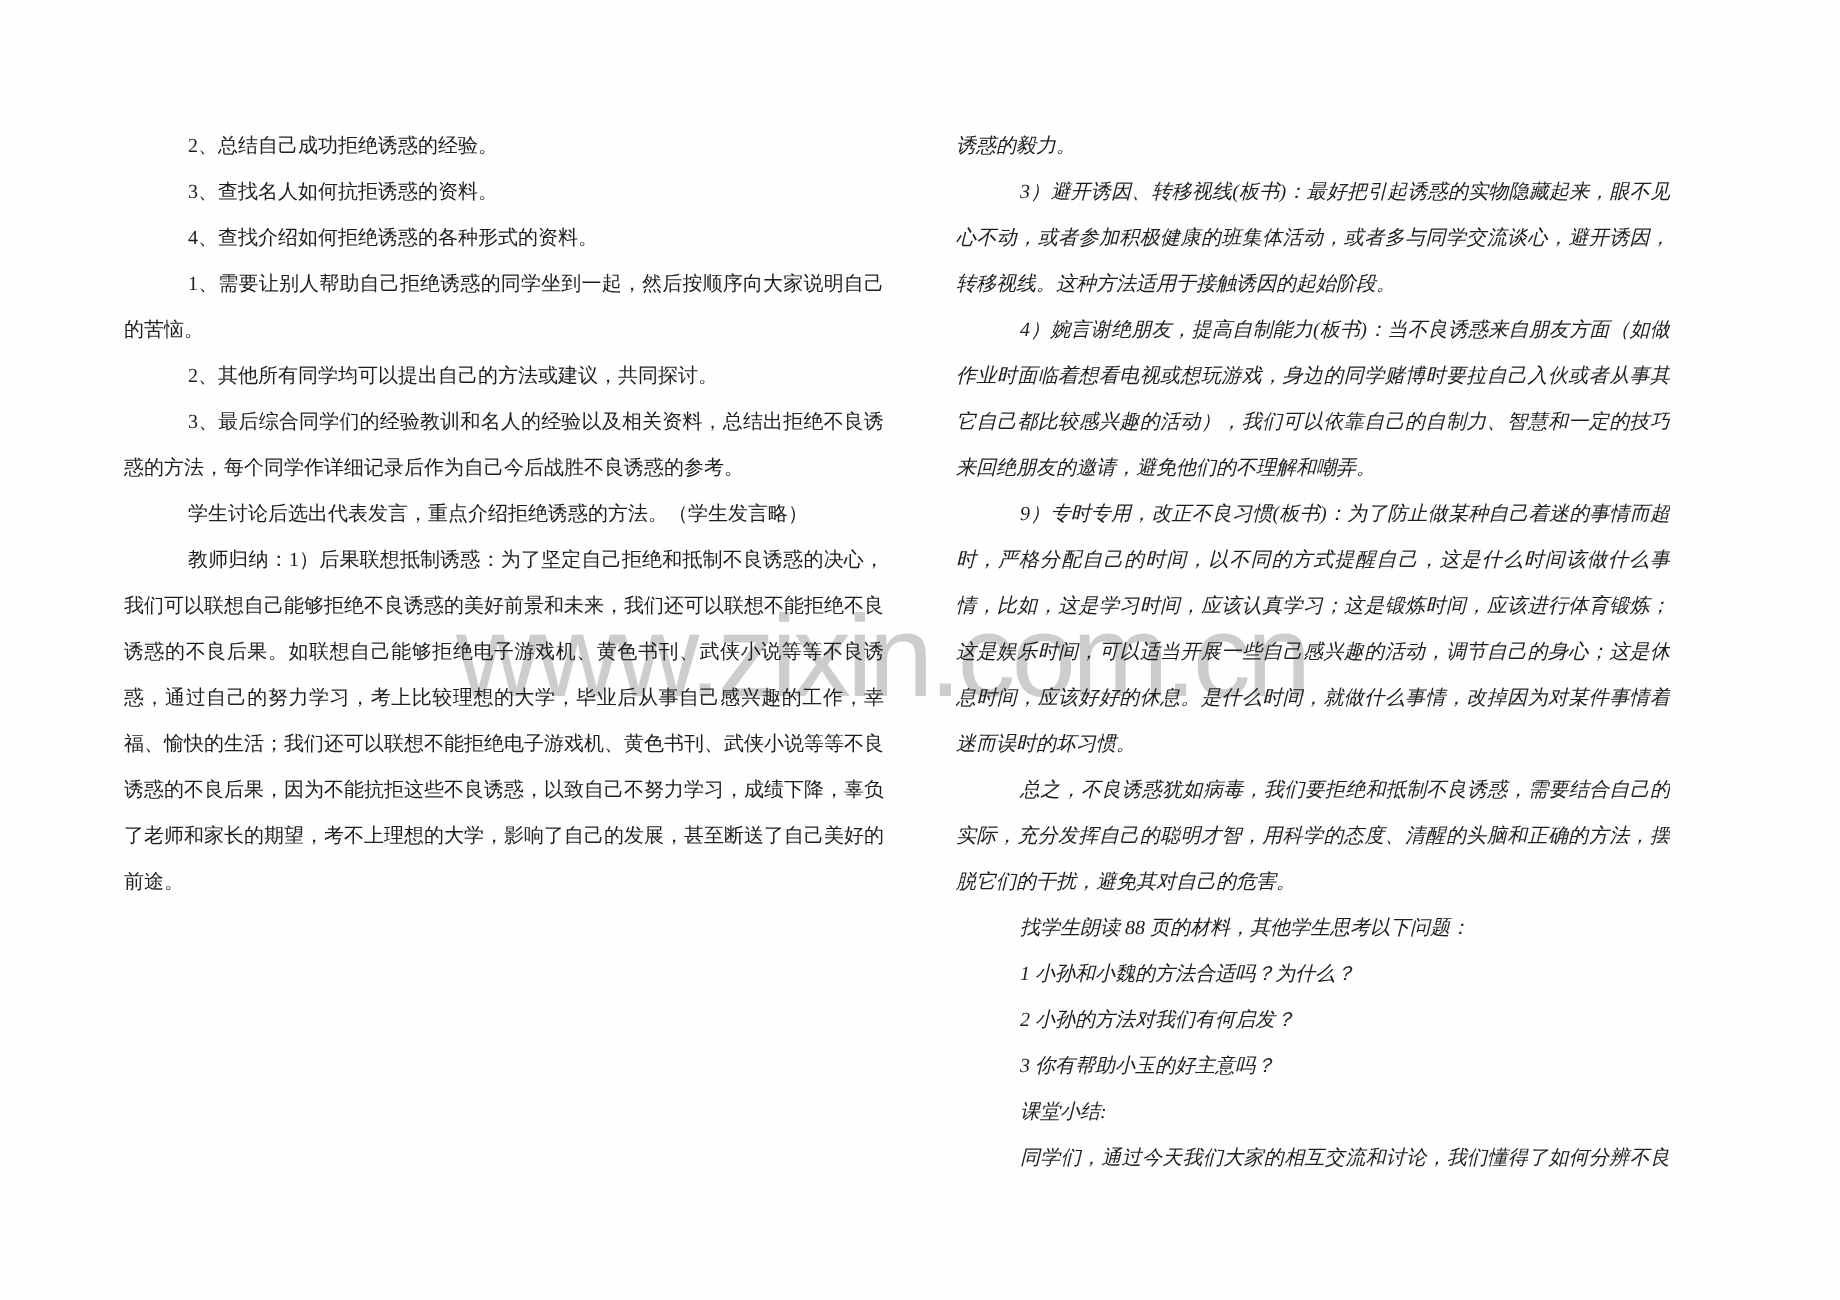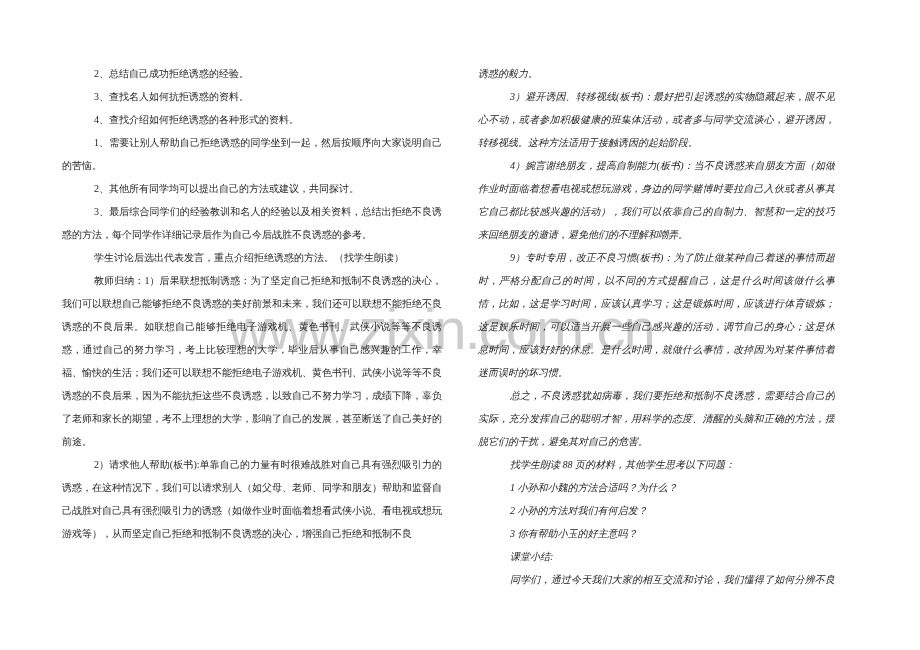--- a/index.html
+++ b/index.html
@@ -54,23 +54,22 @@
 
 <div class="watermark">www.zixin.com.cn</div>
 
 <div class="col col-left">
   <p>2、总结自己成功拒绝诱惑的经验。</p>
   <p>3、查找名人如何抗拒诱惑的资料。</p>
   <p>4、查找介绍如何拒绝诱惑的各种形式的资料。</p>
   <p>1、需要让别人帮助自己拒绝诱惑的同学坐到一起，然后按顺序向大家说明自己的苦恼。</p>
   <p>2、其他所有同学均可以提出自己的方法或建议，共同探讨。</p>
   <p>3、最后综合同学们的经验教训和名人的经验以及相关资料，总结出拒绝不良诱惑的方法，每个同学作详细记录后作为自己今后战胜不良诱惑的参考。</p>
-  <p>学生讨论后选出代表发言，重点介绍拒绝诱惑的方法。（找学生朗读）</p>
+  <p>学生讨论后选出代表发言，重点介绍拒绝诱惑的方法。（学生发言略）</p>
   <p>教师归纳：1）后果联想抵制诱惑：为了坚定自己拒绝和抵制不良诱惑的决心，我们可以联想自己能够拒绝不良诱惑的美好前景和未来，我们还可以联想不能拒绝不良诱惑的不良后果。如联想自己能够拒绝电子游戏机、黄色书刊、武侠小说等等不良诱惑，通过自己的努力学习，考上比较理想的大学，毕业后从事自己感兴趣的工作，幸福、愉快的生活；我们还可以联想不能拒绝电子游戏机、黄色书刊、武侠小说等等不良诱惑的不良后果，因为不能抗拒这些不良诱惑，以致自己不努力学习，成绩下降，辜负了老师和家长的期望，考不上理想的大学，影响了自己的发展，甚至断送了自己美好的前途。</p>
-  <p>2）请求他人帮助(板书):单靠自己的力量有时很难战胜对自己具有强烈吸引力的诱惑，在这种情况下，我们可以请求别人（如父母、老师、同学和朋友）帮助和监督自己战胜对自己具有强烈吸引力的诱惑（如做作业时面临着想看武侠小说、看电视或想玩游戏等），从而坚定自己拒绝和抵制不良诱惑的决心，增强自己拒绝和抵制不良</p>
 </div>
 
 <div class="col col-right">
   <p class="no-indent">诱惑的毅力。</p>
   <p>3）避开诱因、转移视线(板书)：最好把引起诱惑的实物隐藏起来，眼不见心不动，或者参加积极健康的班集体活动，或者多与同学交流谈心，避开诱因，转移视线。这种方法适用于接触诱因的起始阶段。</p>
   <p>4）婉言谢绝朋友，提高自制能力(板书)：当不良诱惑来自朋友方面（如做作业时面临着想看电视或想玩游戏，身边的同学赌博时要拉自己入伙或者从事其它自己都比较感兴趣的活动），我们可以依靠自己的自制力、智慧和一定的技巧来回绝朋友的邀请，避免他们的不理解和嘲弄。</p>
   <p>9）专时专用，改正不良习惯(板书)：为了防止做某种自己着迷的事情而超时，严格分配自己的时间，以不同的方式提醒自己，这是什么时间该做什么事情，比如，这是学习时间，应该认真学习；这是锻炼时间，应该进行体育锻炼；这是娱乐时间，可以适当开展一些自己感兴趣的活动，调节自己的身心；这是休息时间，应该好好的休息。是什么时间，就做什么事情，改掉因为对某件事情着迷而误时的坏习惯。</p>
   <p>总之，不良诱惑犹如病毒，我们要拒绝和抵制不良诱惑，需要结合自己的实际，充分发挥自己的聪明才智，用科学的态度、清醒的头脑和正确的方法，摆脱它们的干扰，避免其对自己的危害。</p>
   <p>找学生朗读 88 页的材料，其他学生思考以下问题：</p>
   <p>1 小孙和小魏的方法合适吗？为什么？</p>

